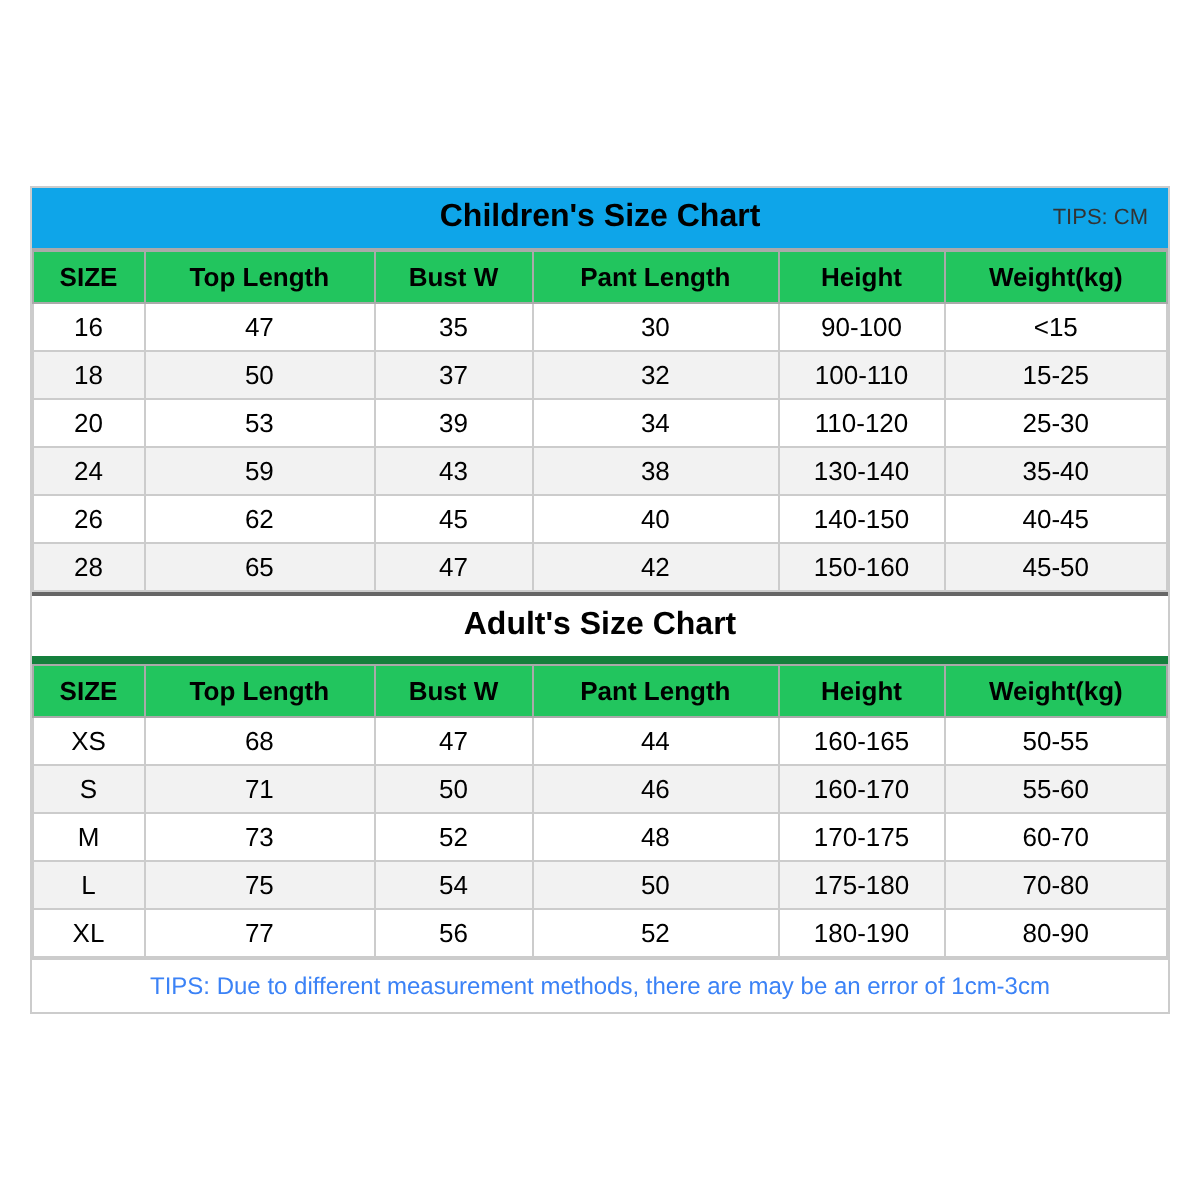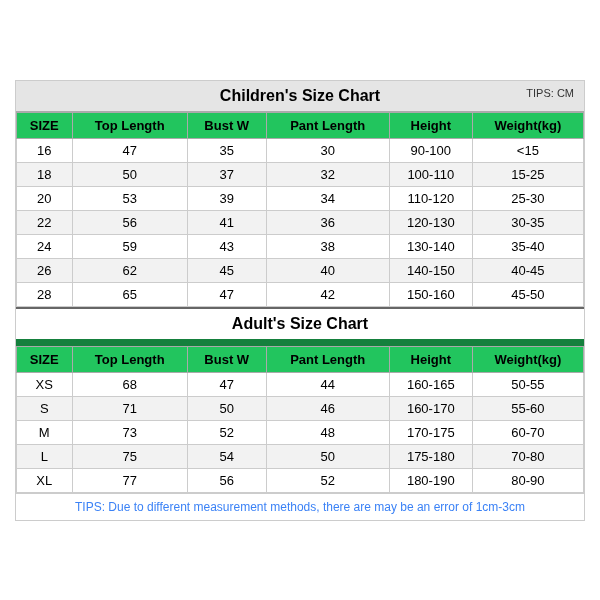--- a/index.html
+++ b/index.html
@@ -13,23 +13,24 @@
       align-items: center;
       justify-content: center;
     }
     .container {
       width: 570px;
       border: 1px solid #ccc;
       background: #fff;
     }
     .chart-title-row {
       display: flex;
+      align-items: center;
       justify-content: center;
       padding: 6px 10px;
-      background: #e5e5e5;
+      background: #0ea5e9;
       position: relative;
       border-bottom: 1px solid #aaa;
     }
     .chart-title {
       font-size: 16px;
       font-weight: bold;
       text-align: center;
     }
     .unit-label {
       position: absolute;
@@ -64,21 +65,21 @@
     td:first-child {
       font-weight: normal;
     }
     .section-header {
       display: flex;
       align-items: flex-start;
       justify-content: center;
       padding: 6px 10px;
       background: #fff;
       border-top: 2px solid #666;
-      border-bottom: 7px solid #15803d;
+      border-bottom: 4px solid #15803d;
     }
     .section-header-title {
       font-size: 16px;
       font-weight: bold;
     }
     .tips-row {
       padding: 6px 8px;
       text-align: center;
       font-size: 12px;
       color: #3b82f6;
@@ -125,28 +126,20 @@
         </tr>
         <tr>
           <td>20</td>
           <td>53</td>
           <td>39</td>
           <td>34</td>
           <td>110-120</td>
           <td>25-30</td>
         </tr>
         <tr>
-          <td>22</td>
-          <td>56</td>
-          <td>41</td>
-          <td>36</td>
-          <td>120-130</td>
-          <td>30-35</td>
-        </tr>
-        <tr>
           <td>24</td>
           <td>59</td>
           <td>43</td>
           <td>38</td>
           <td>130-140</td>
           <td>35-40</td>
         </tr>
         <tr>
           <td>26</td>
           <td>62</td>

